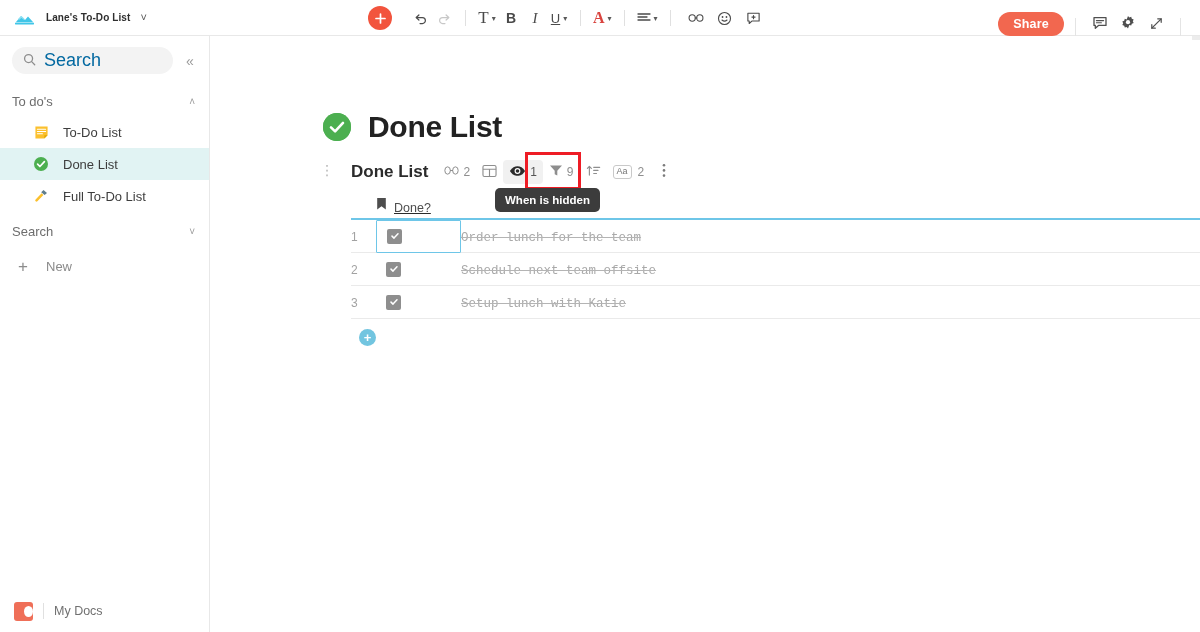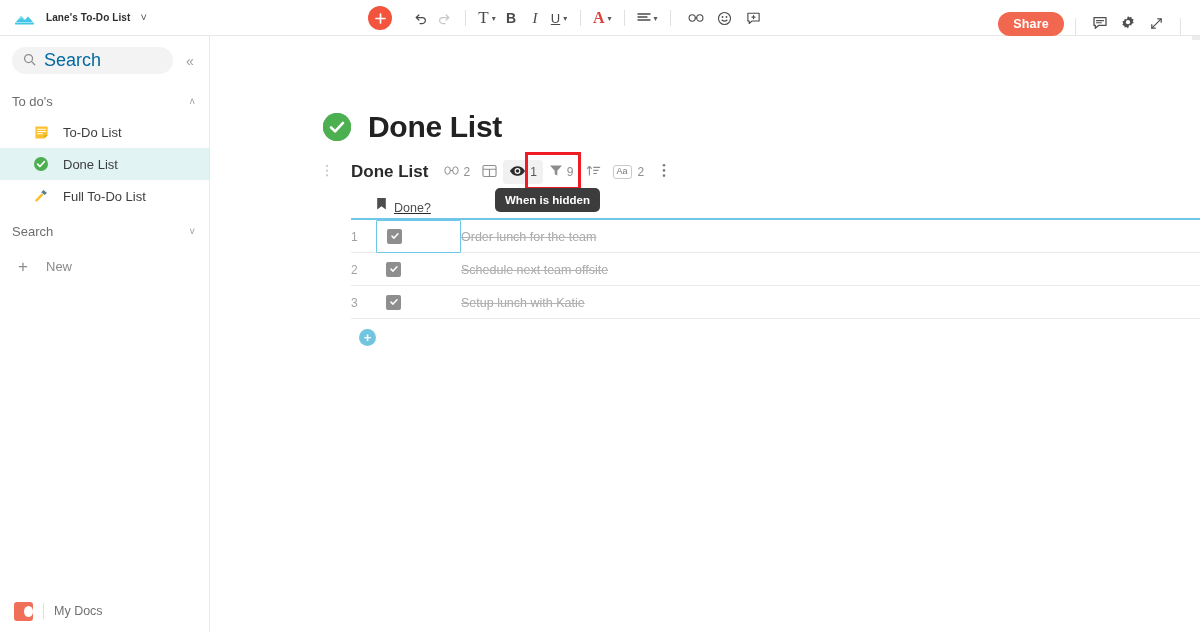--- a/index.html
+++ b/index.html
@@ -206,21 +206,21 @@
   .cell-done.sel {
     border: 1.5px solid #6ec6e8; border-radius: 1px;
     height: 33px; align-items: center;
   }
   .cbx {
     width: 15px; height: 15px; border-radius: 2px;
     background: #8e8e8e; display: flex; align-items: center; justify-content: center;
   }
   .cell-item {
     font-size: 12.5px; color: #a9a9a9;
-    text-decoration: line-through; text-decoration-color: #b4b4b4;
+    text-decoration: line-through; text-decoration-color: #b4b4b4; font-family: Liberation Mono, monospace;
   }
   .add-row-btn, .add-col-btn {
     width: 17px; height: 17px; border-radius: 50%;
     background: #72c5e0; display: flex; align-items: center;
     justify-content: center; cursor: pointer;
   }
   .add-row-btn { margin-top: 10px; margin-left: 8px; }
   .plus-glyph { color: #fff; font-size: 13px; line-height: 1; font-weight: 700; }
 
   

